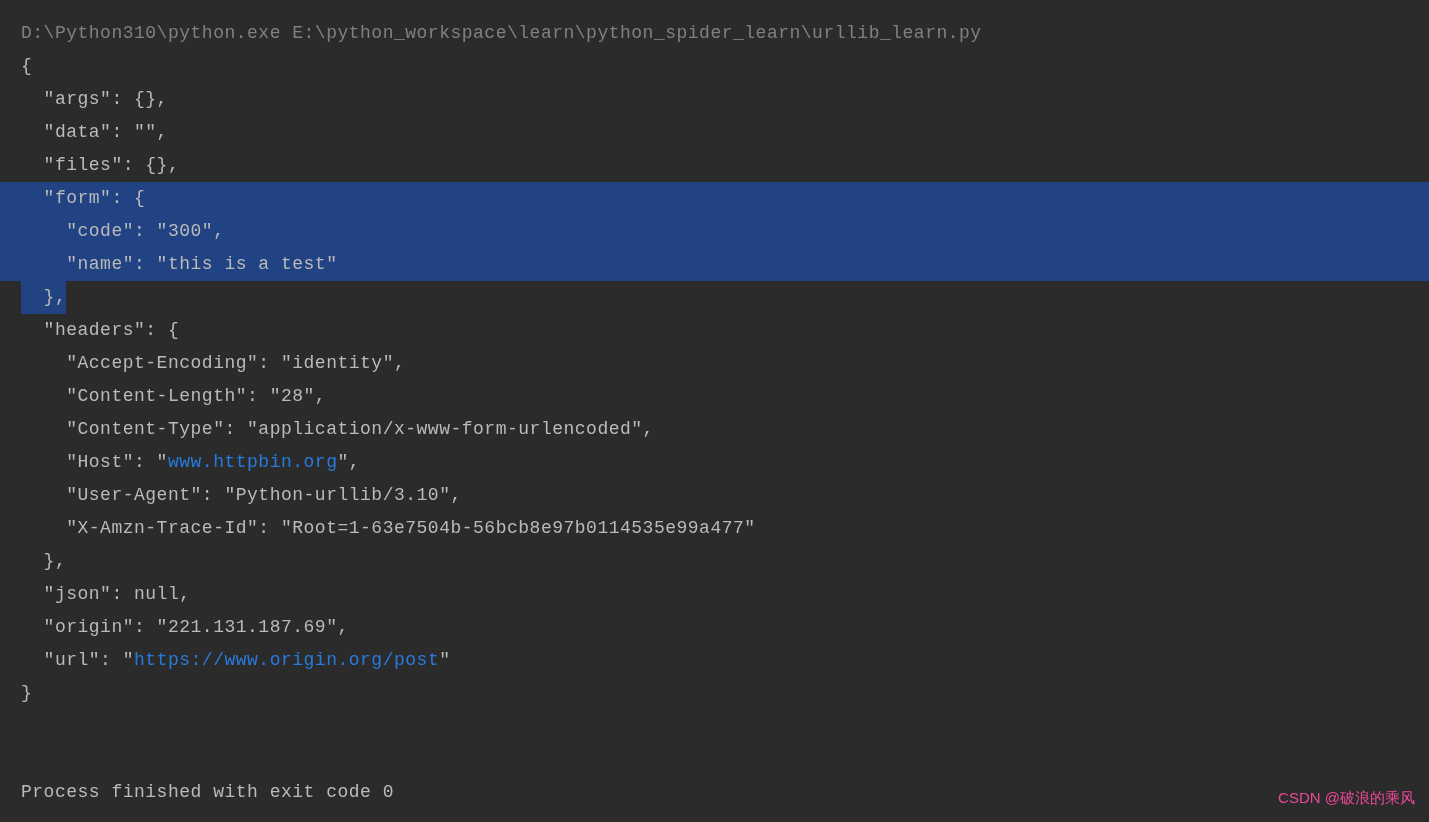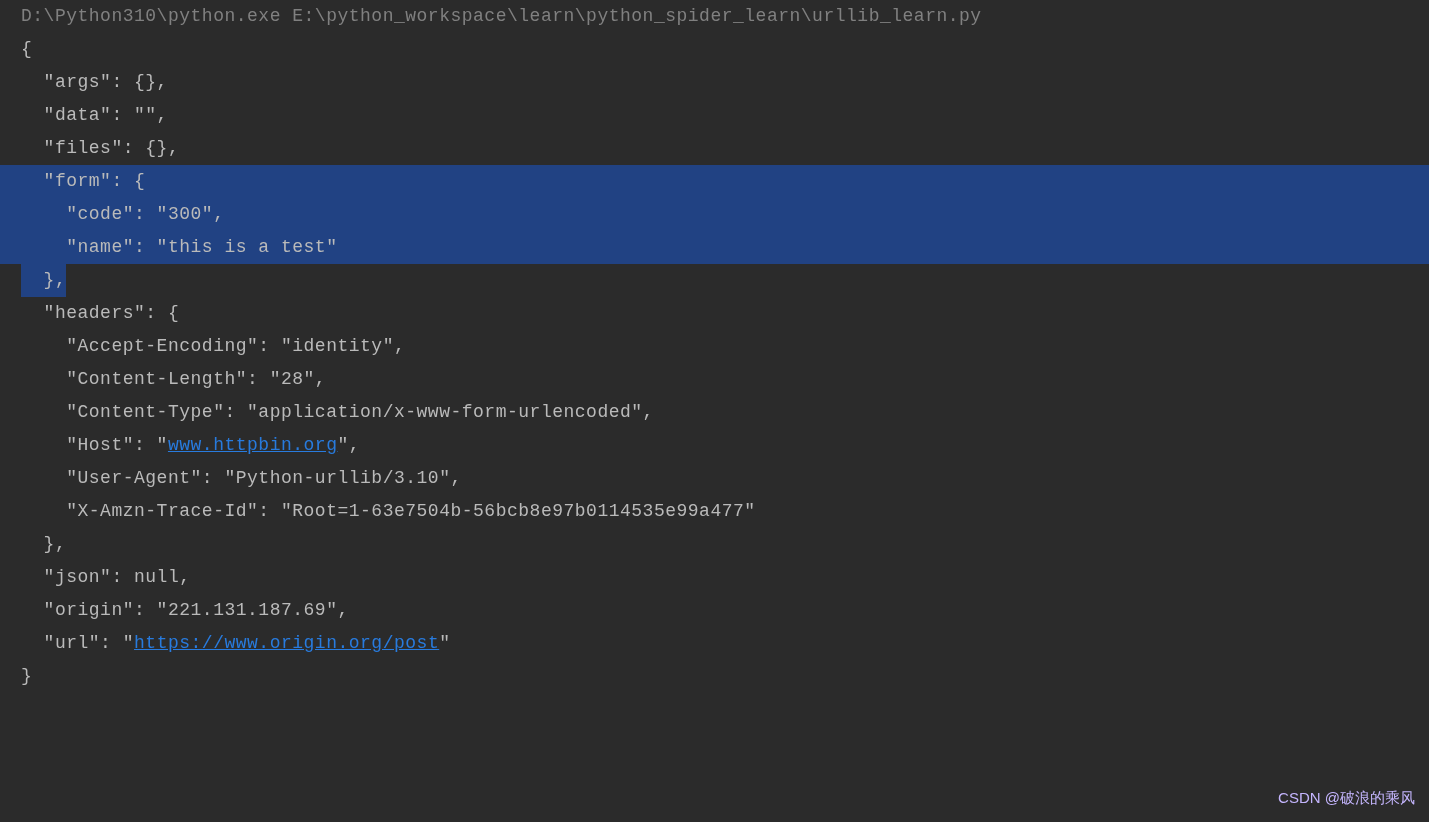--- a/index.html
+++ b/index.html
@@ -14,44 +14,43 @@
       font-size: 18px;
       line-height: 33px;
       letter-spacing: 0.5px;
       overflow: hidden;
       width: 1429px;
       height: 822px;
       position: relative;
     }
     .console {
       padding-left: 21px;
-      padding-top: 0;
+      padding-top: 17px;
     }
     .line {
       white-space: pre;
       height: 33px;
     }
     .cmd-line {
       color: #808080;
     }
     .highlight-row {
       background: #214283;
       margin-left: -21px;
       padding-left: 21px;
       width: calc(100% + 21px);
     }
     a.link {
       color: #287bde;
-      text-decoration: underline;
     }
     .watermark {
       position: absolute;
       bottom: 8px;
       right: 14px;
-      color: #c4b5fd;
+      color: #ec4899;
       font-size: 15px;
       font-family: -apple-system, "Segoe UI", sans-serif;
       letter-spacing: 0;
     }
     .sel-end {
       background: #214283;
       display:inline-block;
     }
   </style>
 </head>
@@ -74,15 +73,16 @@
   <div class="line"><span>    "Host": "</span><a class="link">www.httpbin.org</a><span>",</span></div>
   <div class="line">    "User-Agent": "Python-urllib/3.10",</div>
   <div class="line">    "X-Amzn-Trace-Id": "Root=1-63e7504b-56bcb8e97b0114535e99a477"</div>
   <div class="line">  },</div>
   <div class="line">  "json": null,</div>
   <div class="line">  "origin": "221.131.187.69",</div>
   <div class="line"><span>  "url": "</span><a class="link">https://www.origin.org/post</a><span>"</span></div>
   <div class="line">}</div>
   <div class="line"></div>
   <div class="line"></div>
+  <div class="line">Process finished with exit code 0</div>
 </div>
 
 <div class="watermark">CSDN @破浪的乘风</div>
 
 </body></html>

